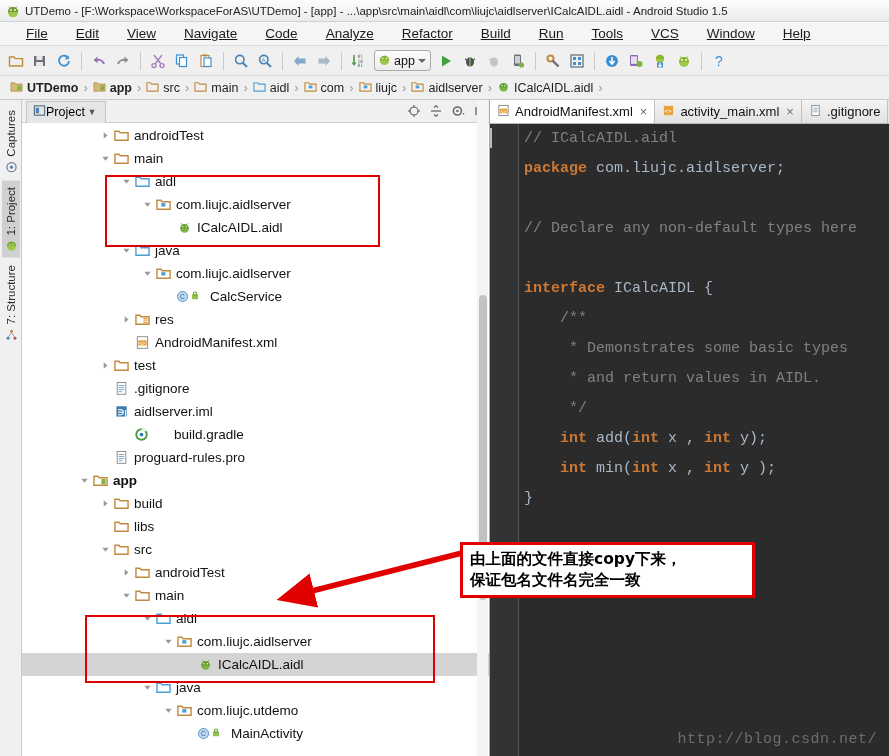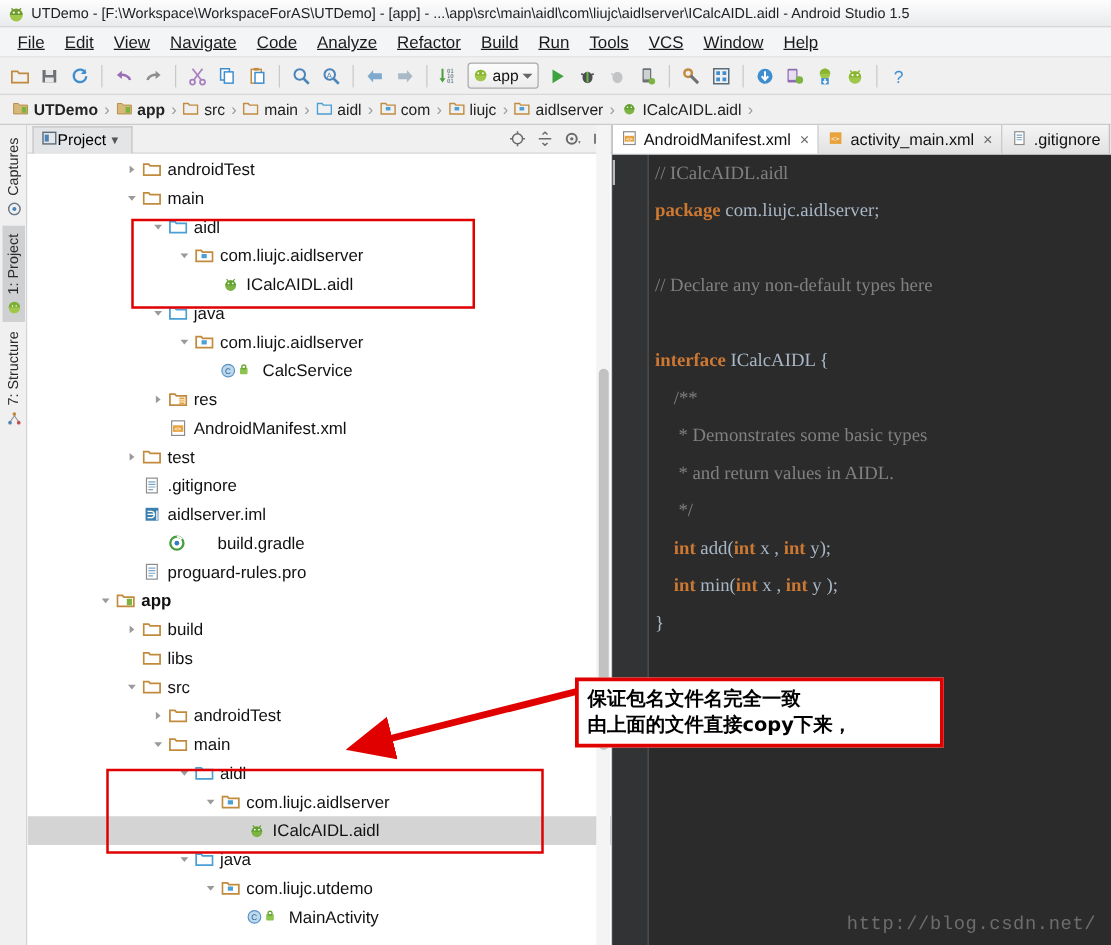--- a/index.html
+++ b/index.html
@@ -30,21 +30,21 @@
   
   .menubar {
     height: 24px; flex:none;
     background: #f4f5f7;
     border-bottom: 1px solid #dddee0;
     display: flex; align-items: center;
     padding-left: 6px;
     font-size: 13.5px; color: #1a1a1a;
   }
   .menu-item { padding: 2px 8px; cursor: default; white-space: nowrap; }
-  .menu-item u { text-decoration: underline; }
+  .menu-item u { text-decoration: underline; margin-left: 12px; }
 
   
   .toolbar {
     height: 30px; flex:none;
     background: #f0f0f0;
     border-bottom: 1px solid #d6d7d9;
     display:flex; align-items:center; gap:2px; padding: 0 5px;
   }
   .tb { width: 22px; height: 22px; display:flex; align-items:center; justify-content:center; border-radius:2px; }
   .tb-sep { width:1px; height:18px; background:#c8c9cb; margin:0 4px; }
@@ -126,21 +126,21 @@
     font-size:13px; color:#111; border-right:1px solid #c0c1c3;
     background: linear-gradient(to bottom,#f4f4f4,#e2e2e2);
   }
   .etab.active { background:#fff; }
   .etab .x { color:#6b6b6b; font-size:13px; margin-left:2px; }
   .ecanvas { flex:1; position:relative; overflow:hidden; background:#2b2b2b; }
   .gutter { position:absolute; left:0; top:0; width:28px; height:100%; background:#313335; }
   .gutter-line { position:absolute; left:28px; top:0; width:1px; height:100%; background:#555; }
   .code {
     position:absolute; left:34px; top:0; right:0; bottom:0;
-    font-family:Liberation Serif, serif;
+    font-family:Liberation Mono, monospace;
     font-size:15px; line-height:30px; white-space:pre; color:#a9b7c6;
   }
   .kw { color:#cc7832; font-weight:bold; }
   .cm { color:#808080; }
   .pl { color:#a9b7c6; }
   .cursor { position:absolute; left:0px; top:4px; width:2px; height:20px; background:#bbb; }
   .watermark {
     position:absolute; right:12px; bottom:8px;
     font-family:"Liberation Mono","DejaVu Sans Mono",monospace;
     font-size:15px; color:#6d6d6d; letter-spacing:.5px;
@@ -931,17 +931,17 @@
   <svg class="ann-arrow" style="left:270px; top:540px; width:200px; height:70px;" viewBox="0 0 200 70">
     <defs>
       <marker id="ahead" markerWidth="7" markerHeight="7" refX="5.6" refY="3.2" orient="auto">
         <polygon points="0,0 7,3.2 0,6.4" fill="#e00000"></polygon>
       </marker>
     </defs>
     <line x1="196" y1="12" x2="14" y2="58" stroke="#e00000" stroke-width="5.5" marker-end="url(#ahead)"></line>
   </svg>
 
   <div class="ann-box" style="left:460px; top:542px; width:295px;">
+    <div>由上面的文件直接copy下来，</div>
     <div>保证包名文件名完全一致</div>
-    <div>由上面的文件直接copy下来，</div>
   </div>
 
 </div>
 
 </body></html>

